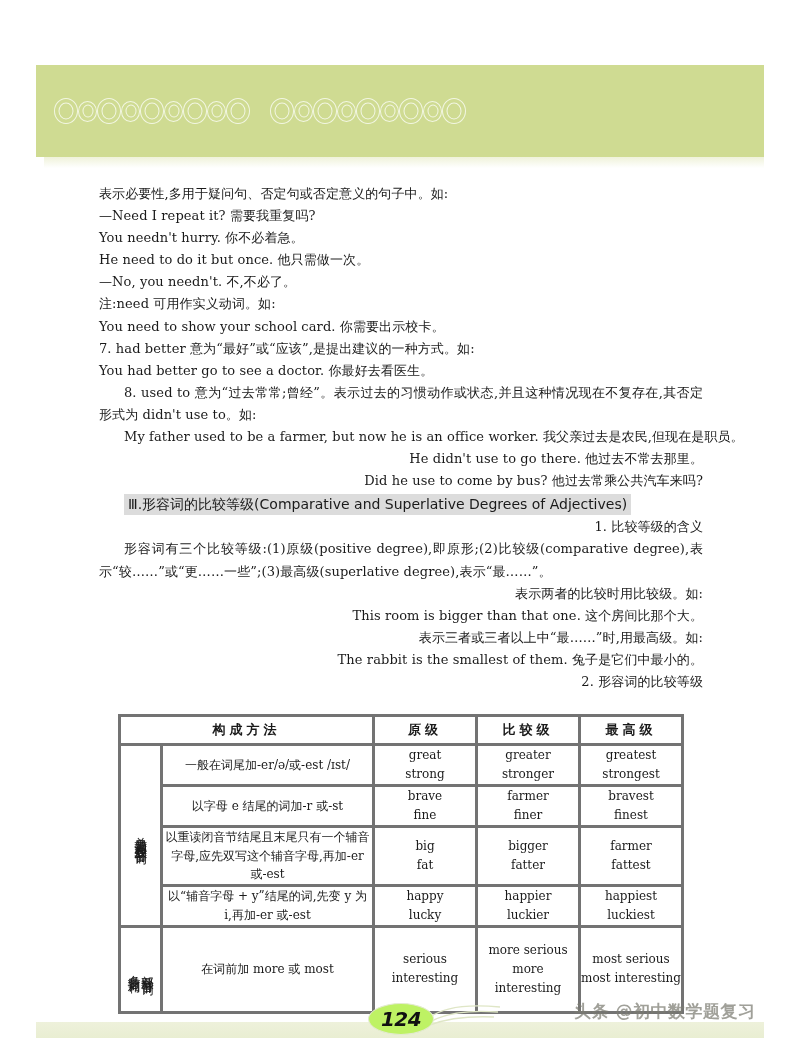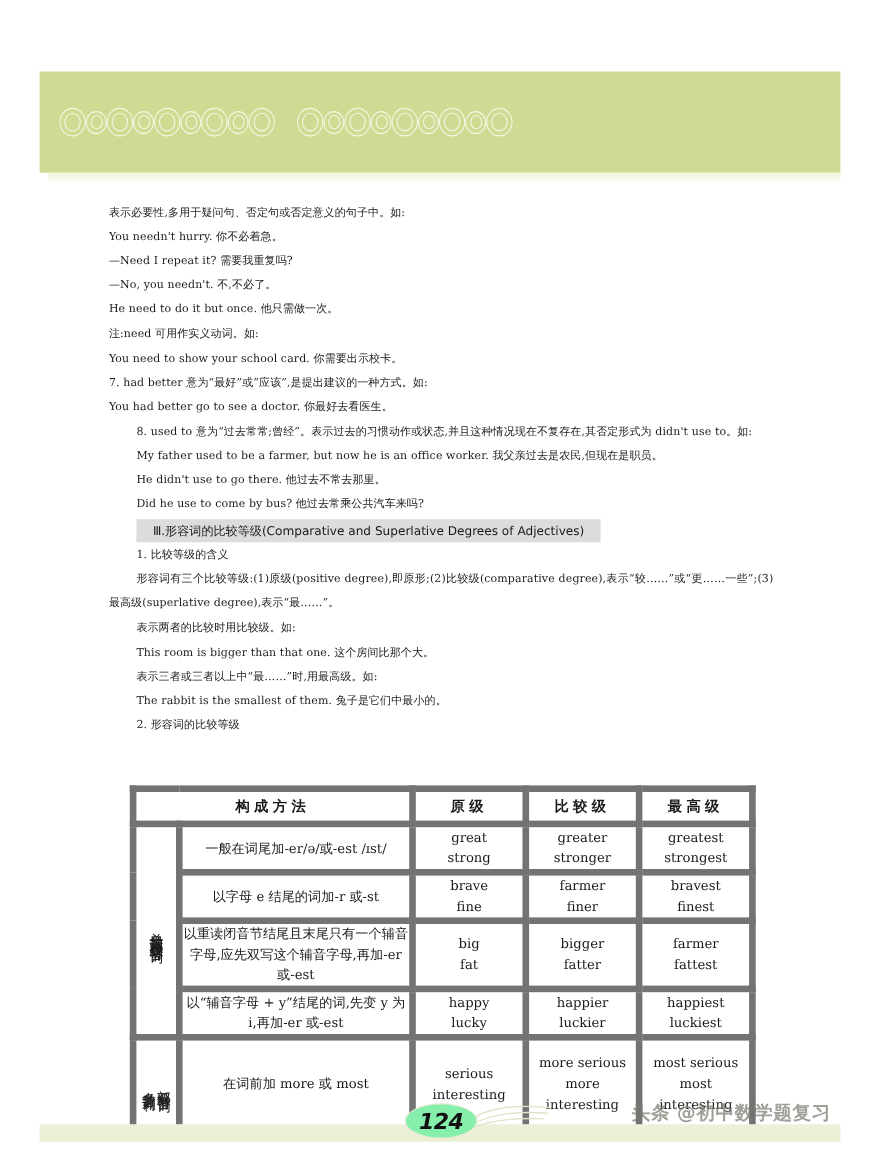--- a/index.html
+++ b/index.html
@@ -75,55 +75,55 @@
     width: 604px;
   }
   .line {
     font-size: 13.4px;
     line-height: 22.1px;
     white-space: nowrap;
     letter-spacing: 0.1px;
   }
   .line.cn {
     font-family: "DejaVu Serif", "Liberation Serif", serif;
-    font-size: 10px;
+    font-size: 13px;
   }
   .line.indent { text-indent: 25px; }
-  .line.sub { padding-left: 25px; }
+  .line.sub { padding-left: 25px; text-align: right; }
   .line.wrap { white-space: normal; }
 
   
   .sec-head {
     display: inline-block;
     background: #dcdcdc;
     font-family: "DejaVu Sans", "Liberation Sans", sans-serif;
-    font-size: 11px;
+    font-size: 14px;
     line-height: 19px;
-    padding: 1px 15px;
+    padding: 1px 4px;
     margin: 2px 0 1px 25px;
     white-space: nowrap;
   }
 
   .tbl-caption {
     font-size: 13.6px;
     line-height: 22px;
     padding-left: 25px;
   }
 
   
   #rule-table {
     position: absolute;
     left: 118px;
     top: 714px;
     width: 564px;
     border-collapse: collapse;
     table-layout: fixed;
   }
   #rule-table td, #rule-table th {
-    border: 6px solid #737373;
+    border: 3px solid #737373;
     padding: 0;
     text-align: center;
     vertical-align: middle;
     font-size: 12px;
     font-family: "DejaVu Serif", "Liberation Serif", serif;
     font-weight: normal;
   }
   #rule-table th {
     height: 26px;
     font-weight: bold;
@@ -177,21 +177,21 @@
     height: 16px;
     background: linear-gradient(to bottom, #eef1db, #e9eed2);
   }
   #page-no-badge {
     position: absolute;
     left: 368px;
     top: 1003px;
     width: 64px;
     height: 30px;
     border-radius: 50%;
-    background: #86efac;
+    background: #bef264;
     border: 1.5px solid #e3ead0;
     display: flex;
     align-items: center;
     justify-content: center;
   }
   #page-no {
     font-family: "DejaVu Sans", "Liberation Sans", sans-serif;
     font-weight: bold;
     font-style: italic;
     font-size: 20px;
@@ -241,24 +241,24 @@
   <span class="ring sm"></span>
   <span class="ring"></span>
   <span class="ring sm"></span>
   <span class="ring"></span>
 </div>
 <div id="header-band-shadow"></div>
 
 <div id="content">
 
   <div class="line cn">表示必要性,多用于疑问句、否定句或否定意义的句子中。如:</div>
+  <div class="line cn">—Need I repeat it? 需要我重复吗?</div>
   <div class="line cn">You needn't hurry. 你不必着急。</div>
-  <div class="line cn">—Need I repeat it? 需要我重复吗?</div>
+  <div class="line cn">He need to do it but once. 他只需做一次。</div>
   <div class="line cn">—No, you needn't. 不,不必了。</div>
-  <div class="line cn">He need to do it but once. 他只需做一次。</div>
   <div class="line cn">注:need 可用作实义动词。如:</div>
   <div class="line cn">You need to show your school card. 你需要出示校卡。</div>
   <div class="line cn">7. had better 意为“最好”或“应该”,是提出建议的一种方式。如:</div>
   <div class="line cn">You had better go to see a doctor. 你最好去看医生。</div>
 
   <div class="line cn wrap indent" style="text-align:justify;">8. used to 意为“过去常常;曾经”。表示过去的习惯动作或状态,并且这种情况现在不复存在,其否定形式为 didn't use to。如:</div>
 
   <div class="line cn sub">My father used to be a farmer, but now he is an office worker. 我父亲过去是农民,但现在是职员。</div>
   <div class="line cn sub">He didn't use to go there. 他过去不常去那里。</div>
   <div class="line cn sub">Did he use to come by bus? 他过去常乘公共汽车来吗?</div>

